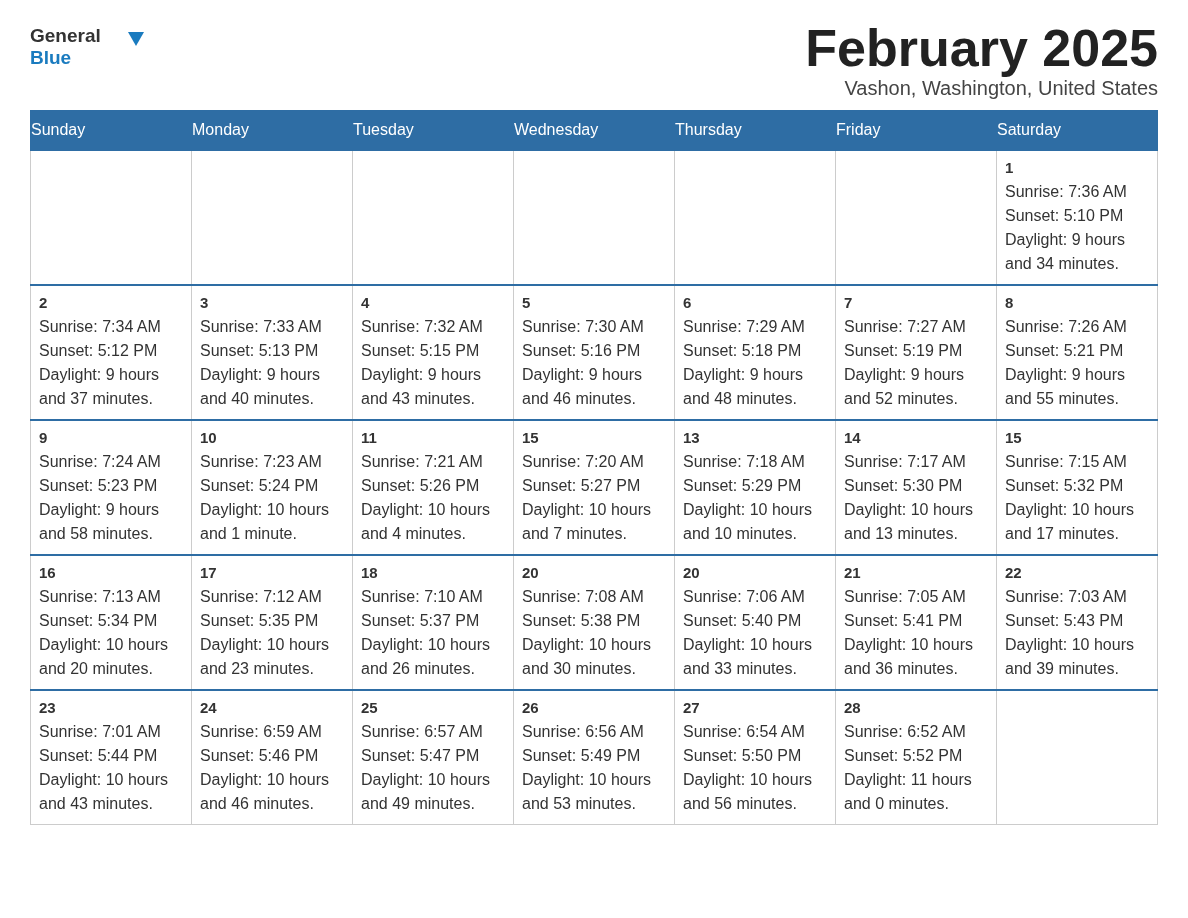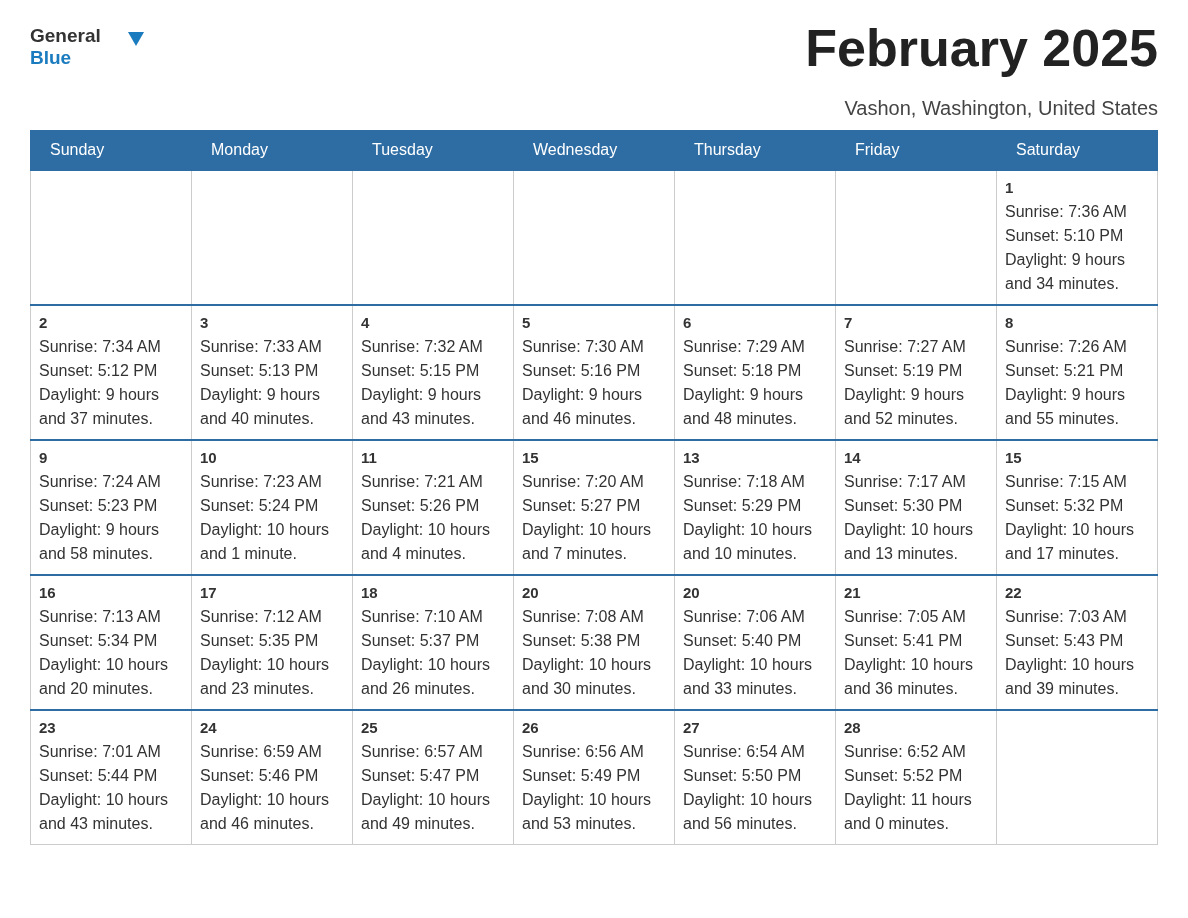--- a/index.html
+++ b/index.html
@@ -28,31 +28,31 @@
     }
     .month-title {
       font-size: 52px;
       font-weight: bold;
       color: #222;
       line-height: 1.1;
     }
     .location {
       font-size: 20px;
       color: #444;
-      margin-top: 20px;
+      margin-top: 0;
     }
     .calendar {
       width: 100%;
       border-collapse: collapse;
       margin-top: 10px;
     }
     .calendar th {
       background: #2e6da4;
       color: #fff;
-      padding: 10px 19px;
+      padding: 10px 0;
       font-size: 16px;
       font-weight: normal;
       text-align: left;
       border: 1px solid #2e6da4;
     }
     .calendar td {
       vertical-align: top;
       padding: 8px;
       border: 1px solid #ccc;
       width: 14.28%;

